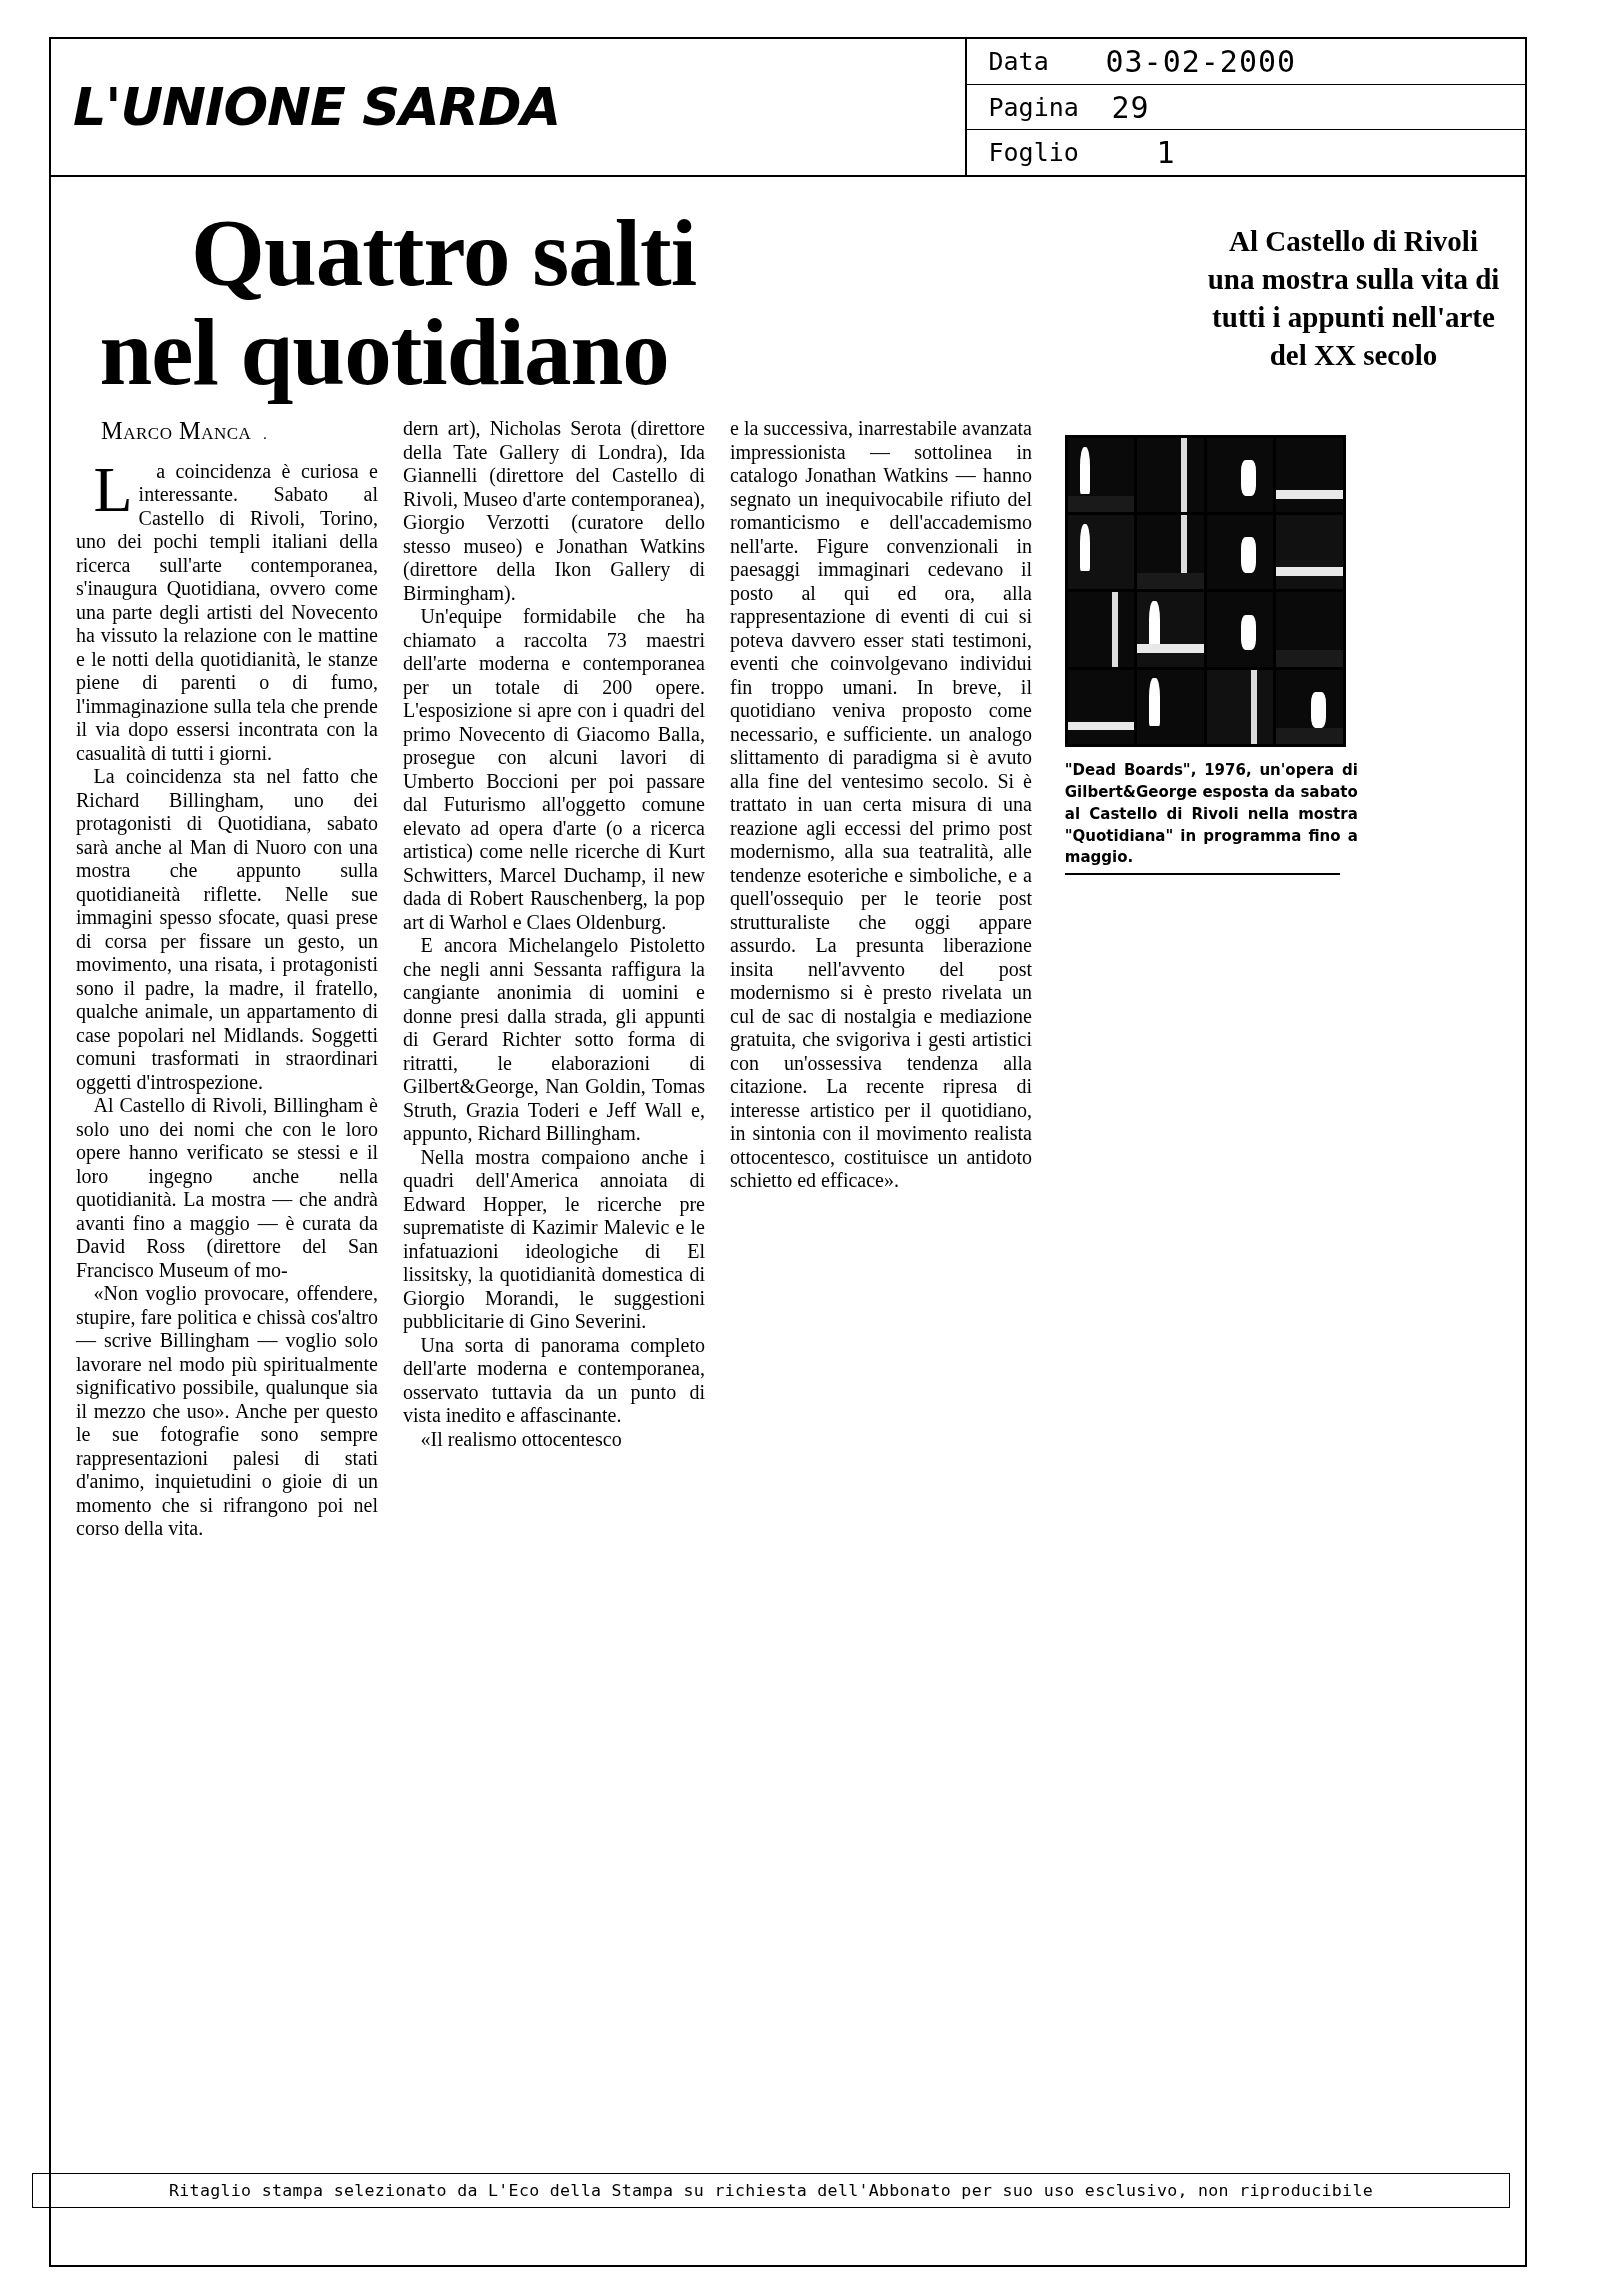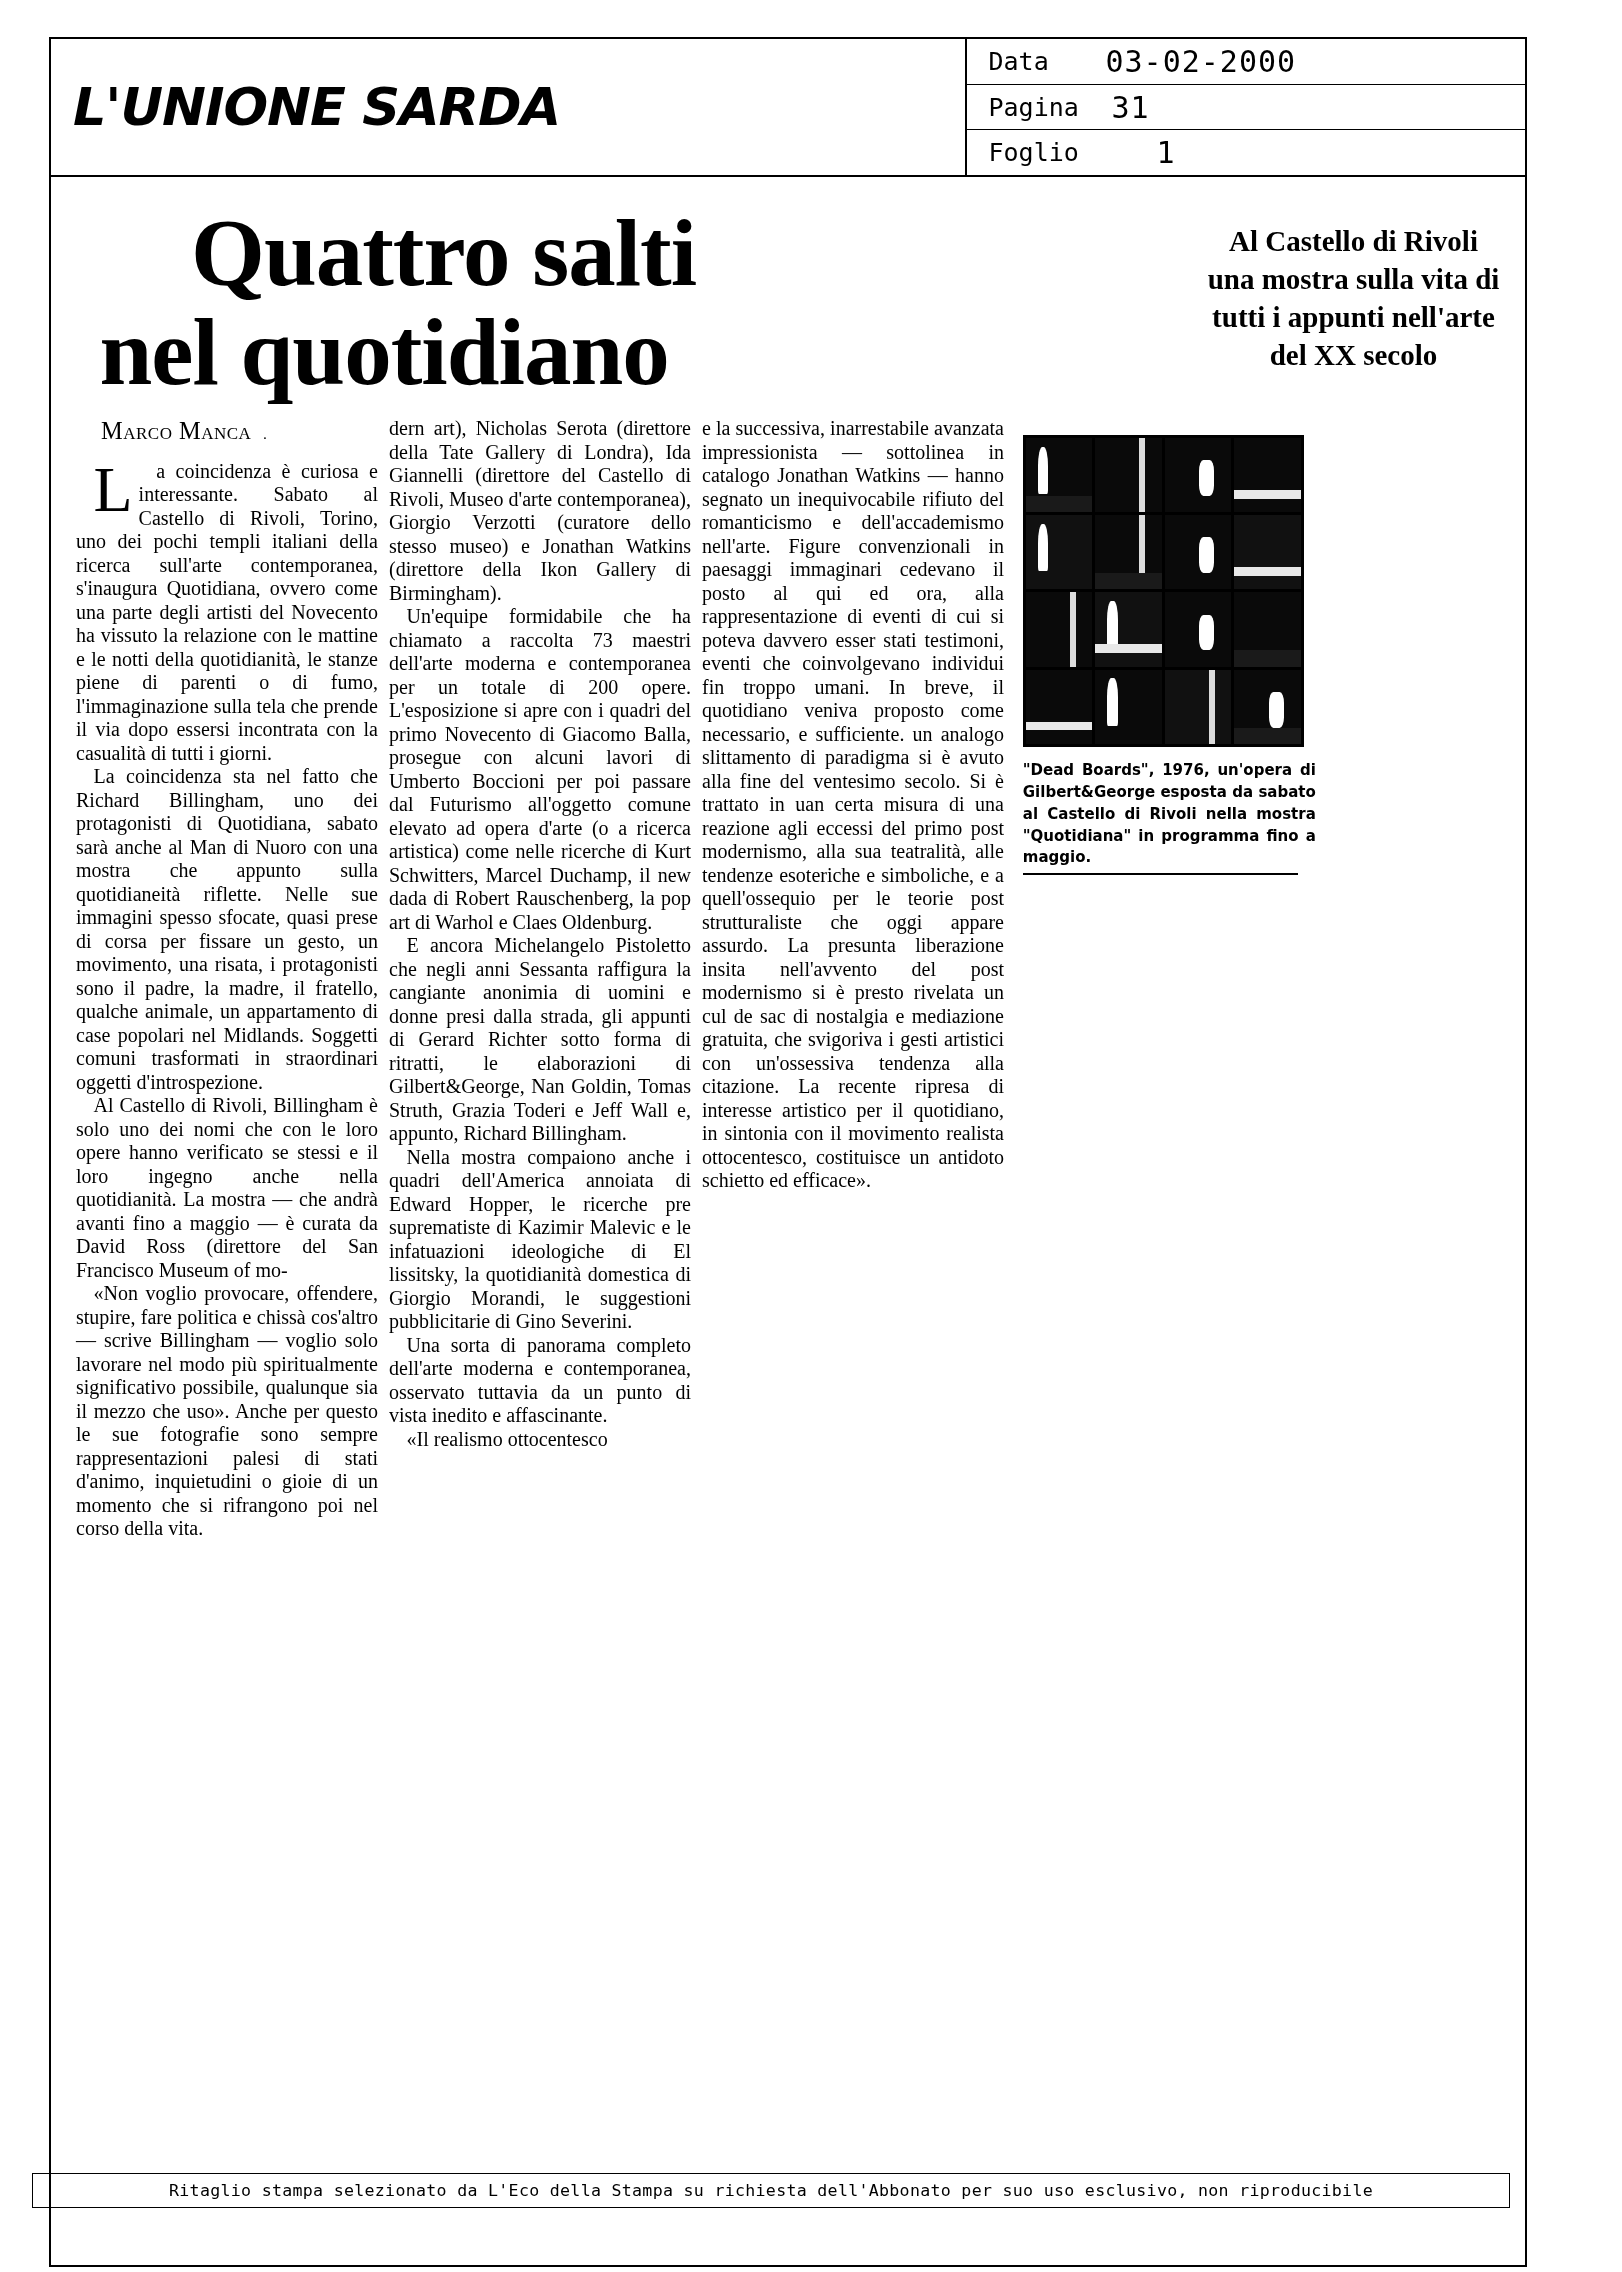--- a/index.html
+++ b/index.html
@@ -105,21 +105,21 @@
     font-weight: bold;
     font-size: 29px;
     line-height: 1.32;
     padding-top: 17.6px;
   }
 
   
   .cols {
     display: flex;
     padding: 15.6px 25px 0 25px;
-    gap: 11px;
+    gap: 25px;
   }
   .col {
     width: 302px;
     font-size: 20px;
     line-height: 1.175;
     text-align: justify;
     hyphens: auto;
   }
   .col p {
     margin: 0;
@@ -236,21 +236,21 @@
     <div class="masthead">
       <div class="masthead-text">L'UNIONE SARDA</div>
     </div>
     <div class="meta">
       <div class="meta-row">
         <span class="meta-label">Data</span>
         <span class="meta-value">03-02-2000</span>
       </div>
       <div class="meta-row">
         <span class="meta-label">Pagina</span>
-        <span class="meta-value pagina">31</span>
+        <span class="meta-value pagina">29</span>
       </div>
       <div class="meta-row">
         <span class="meta-label">Foglio</span>
         <span class="meta-value foglio">1</span>
       </div>
     </div>
   </div>
 
   <div class="body-frame">
 

